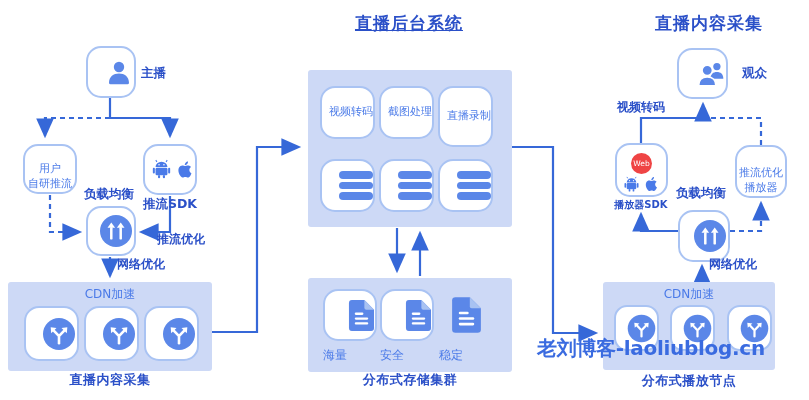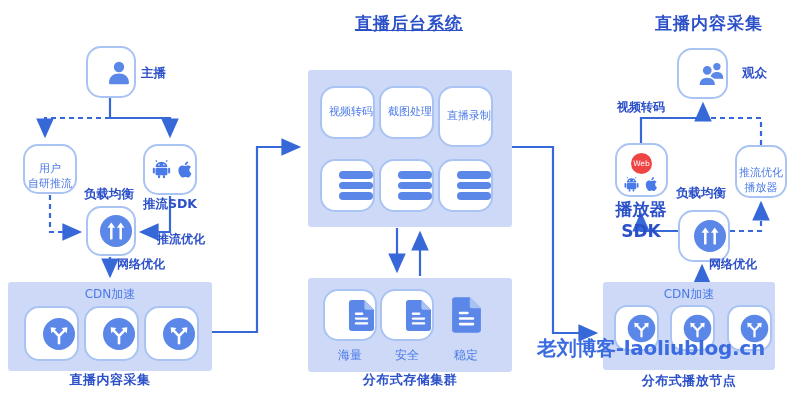--- a/index.html
+++ b/index.html
@@ -8,21 +8,21 @@
   .title{position:absolute;font-weight:bold;font-size:17px;color:#2b50c8;text-align:center;letter-spacing:1px;}
   .node{position:absolute;background:#fff;border:2px solid #a9c3f3;border-radius:15px;
         display:flex;align-items:center;justify-content:flex-end;box-sizing:border-box;}
   .node.col{flex-direction:column;}
   .panel{position:absolute;background:#cdd9f6;border-radius:3px;}
   .lbl{position:absolute;color:#2b50c8;font-weight:bold;font-size:12.5px;white-space:nowrap;}
   .lbl.center{text-align:center;white-space:normal;}
   .inner-text{color:#4a7ae8;font-size:11px;line-height:1.35;text-align:center;}
   .cdn-lbl{position:absolute;color:#4a7ae8;font-size:12px;text-align:center;}
   .caption{position:absolute;color:#2b50c8;font-weight:bold;font-size:13px;text-align:center;letter-spacing:0.5px;}
-  .storage-lbl{position:absolute;color:#4a7ae8;font-size:12px;text-align:center;}
+  .storage-lbl{position:absolute;color:#4a7ae8;font-size:12px;text-align:left;}
   .watermark{position:absolute;color:#3a6be0;font-weight:bold;font-size:20px;white-space:nowrap;letter-spacing:-0.3px;z-index:5;}
   .connectors{position:absolute;left:0;top:0;pointer-events:none;}
   .server-icon{display:flex;flex-direction:column;gap:3px;}
   .server-icon span{display:block;width:34px;height:7.5px;border-radius:4px;background:#5b87e8;}
   .web-badge{width:21px;height:21px;border-radius:50%;background:#ef4444;color:#fff;
              font-size:7.5px;font-weight:normal;display:flex;align-items:center;justify-content:center;margin-bottom:1px;}
   .platform-row{display:flex;align-items:center;gap:2px;}
 </style>
 </head>
 <body>
@@ -255,21 +255,21 @@
           <rect x="13.6" y="18.4" width="2.4" height="3.6" rx="1.2"></rect>
         </g>
         <circle cx="9.2" cy="6.6" r="0.9" fill="#fff"></circle>
         <circle cx="14.8" cy="6.6" r="0.9" fill="#fff"></circle>
       </svg>
       <svg width="18" height="18" viewBox="0 0 24 24">
         <path fill="#4a7ae8" d="M17.5,12.6 c0,-2.3 1.9,-3.4 2,-3.5 c-1.1,-1.6 -2.8,-1.8 -3.4,-1.8 c-1.4,-0.1 -2.8,0.8 -3.5,0.8 c-0.7,0 -1.8,-0.8 -3,-0.8 c-1.5,0 -3,0.9 -3.8,2.3 c-1.6,2.8 -0.4,7 1.2,9.3 c0.8,1.1 1.7,2.4 2.9,2.3 c1.2,0 1.6,-0.7 3,-0.7 c1.4,0 1.8,0.7 3,0.7 c1.2,0 2,-1.1 2.8,-2.2 c0.9,-1.3 1.2,-2.5 1.3,-2.6 c0,0 -2.5,-1 -2.5,-3.8 z M15,5.8 c0.6,-0.8 1.1,-1.9 1,-3 c-0.9,0 -2.1,0.6 -2.7,1.4 c-0.6,0.7 -1.1,1.9 -1,2.9 c1,0.1 2,-0.5 2.7,-1.3 z"></path>
       </svg>
     </div>
   </div>
-  <div class="lbl center" style="left:606px;top:198px;width:70px;font-size:17px;">播放器SDK</div>
+  <div class="lbl center" style="left:606px;top:198px;width:70px;font-size:10px;">播放器SDK</div>
 
   <div class="node col" style="left:735px;top:145px;width:52px;height:53px;">
     <div class="inner-text">推流优化</div>
     <div class="inner-text">播放器</div>
   </div>
 
   <div class="lbl" style="left:676px;top:185px;">负载均衡</div>
   <div class="node" style="left:678px;top:210px;width:52px;height:52px;">
     <svg width="36" height="36" viewBox="0 0 36 36">
       <circle cx="18" cy="18" r="16" fill="#5b87e8"></circle>

